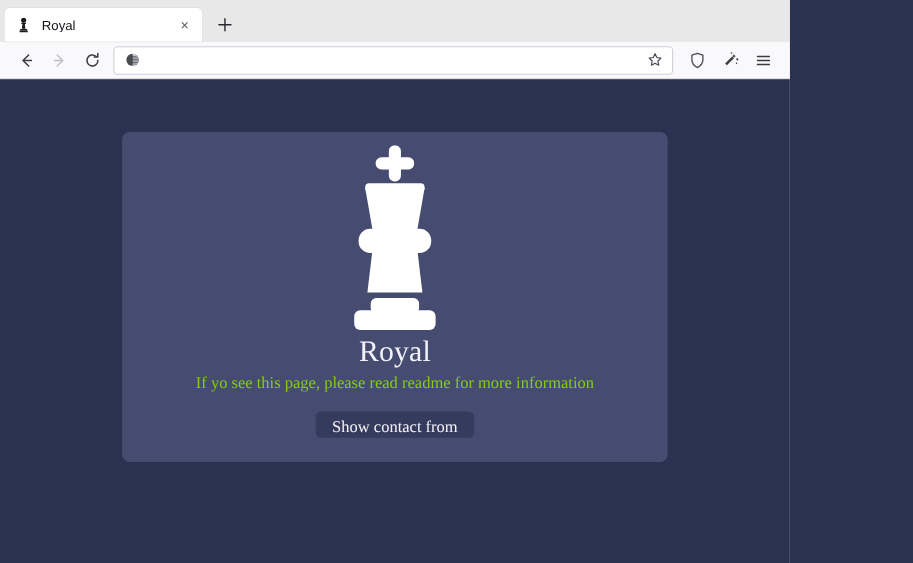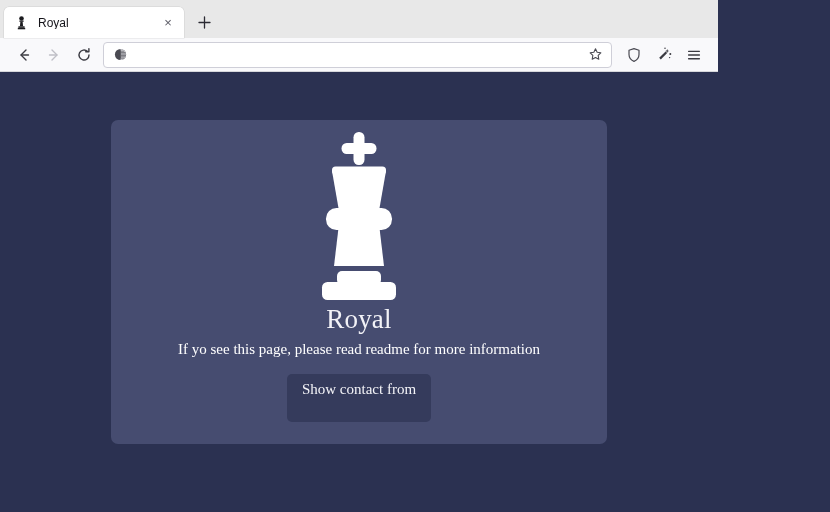--- a/index.html
+++ b/index.html
@@ -193,36 +193,36 @@
     color: #f2f2f7;
     line-height: 1.12;
     margin: 0;
     font-weight: 400;
     letter-spacing: 0.2px;
   }
 
   .page-subtitle {
     font-family: "Liberation Serif", serif;
     font-size: 15px;
-    color: #ffffff;
+    color: #84cc16;
     margin: 6px 0 0 0;
     text-align: center;
     line-height: 1.2;
     font-weight: 400;
   }
 
   .contact-button {
     margin-top: 16px;
     background: #353b5c;
     color: #f4f4f8;
     font-family: "Liberation Serif", serif;
     font-size: 15px;
     border: none;
     border-radius: 5px;
-    padding: 7px 15px 24px;
+    padding: 7px 15px 0;
     line-height: 1.1;
     cursor: pointer;
   }
 </style>
 </head>
 <body>
 
 <div class="browser">
 
   <div class="tabstrip">

